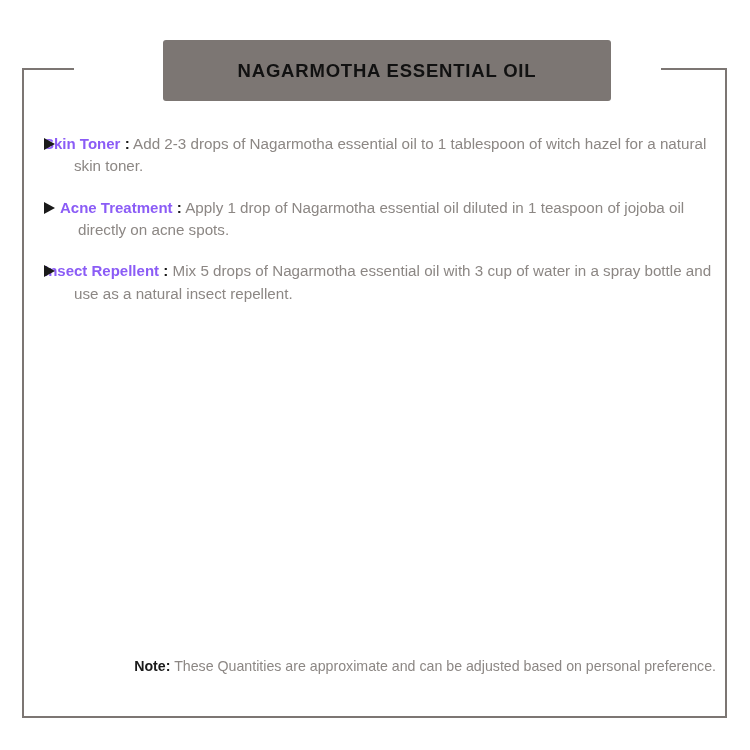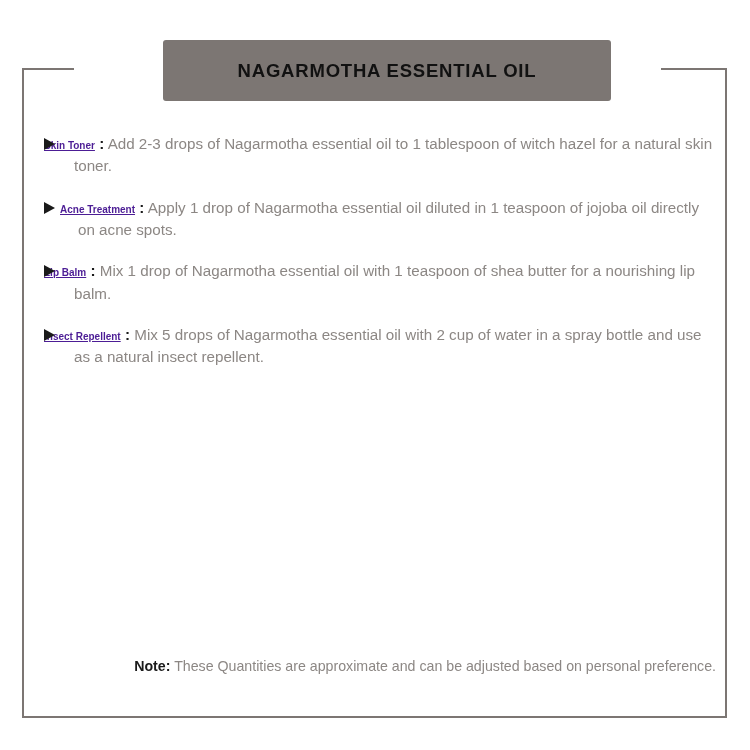--- a/index.html
+++ b/index.html
@@ -87,24 +87,23 @@
     position: absolute;
     left: 0px;
     top: 5px;
     width: 0;
     height: 0;
     border-top: 6.5px solid transparent;
     border-bottom: 6.5px solid transparent;
     border-left: 11px solid #1a1a1a;
   }
   .tip-label {
-    color: #4c1d95;
+    color: #8b5cf6;
     font-weight: bold;
-    font-size: 10px;
-    text-decoration: underline;
+    font-size: 15px;
   }
   .tip-colon {
     color: #1a1a1a;
     font-weight: bold;
     font-size: 15.2px;
   }
   .tip-hang {
     margin-left: -30px;
   }
   .tip.indent .tip-hang { margin-left: -34px; padding-left: 16px; }
@@ -140,24 +139,20 @@
     <div class="tip">
       <span class="bullet"></span>
       <div class="tip-body"><span class="tip-hang"><span class="tip-label">Skin Toner</span> <span class="tip-colon">:</span></span> <span>Add 2-3 drops of Nagarmotha essential oil to 1 tablespoon of witch hazel for a natural skin toner.</span></div>
     </div>
     <div class="tip indent">
       <span class="bullet"></span>
       <div class="tip-body"><span class="tip-hang"><span class="tip-label">Acne Treatment</span> <span class="tip-colon">:</span></span> <span>Apply 1 drop of Nagarmotha essential oil diluted in 1 teaspoon of jojoba oil directly on acne spots.</span></div>
     </div>
     <div class="tip">
       <span class="bullet"></span>
-      <div class="tip-body"><span class="tip-hang"><span class="tip-label">Lip Balm</span> <span class="tip-colon">:</span></span> <span>Mix 1 drop of Nagarmotha essential oil with 1 teaspoon of shea butter for a nourishing lip balm.</span></div>
-    </div>
-    <div class="tip">
-      <span class="bullet"></span>
-      <div class="tip-body"><span class="tip-hang"><span class="tip-label">Insect Repellent</span> <span class="tip-colon">:</span></span> <span>Mix 5 drops of Nagarmotha essential oil with 2 cup of water in a spray bottle and use as a natural insect repellent.</span></div>
+      <div class="tip-body"><span class="tip-hang"><span class="tip-label">Insect Repellent</span> <span class="tip-colon">:</span></span> <span>Mix 5 drops of Nagarmotha essential oil with 3 cup of water in a spray bottle and use as a natural insect repellent.</span></div>
     </div>
   </div>
 
 <div id="note">
   <span class="note-label">Note</span><span class="note-label">:</span>
   <span>These Quantities are approximate and can be adjusted based on personal preference.</span>
 </div>
 
 </body></html>

